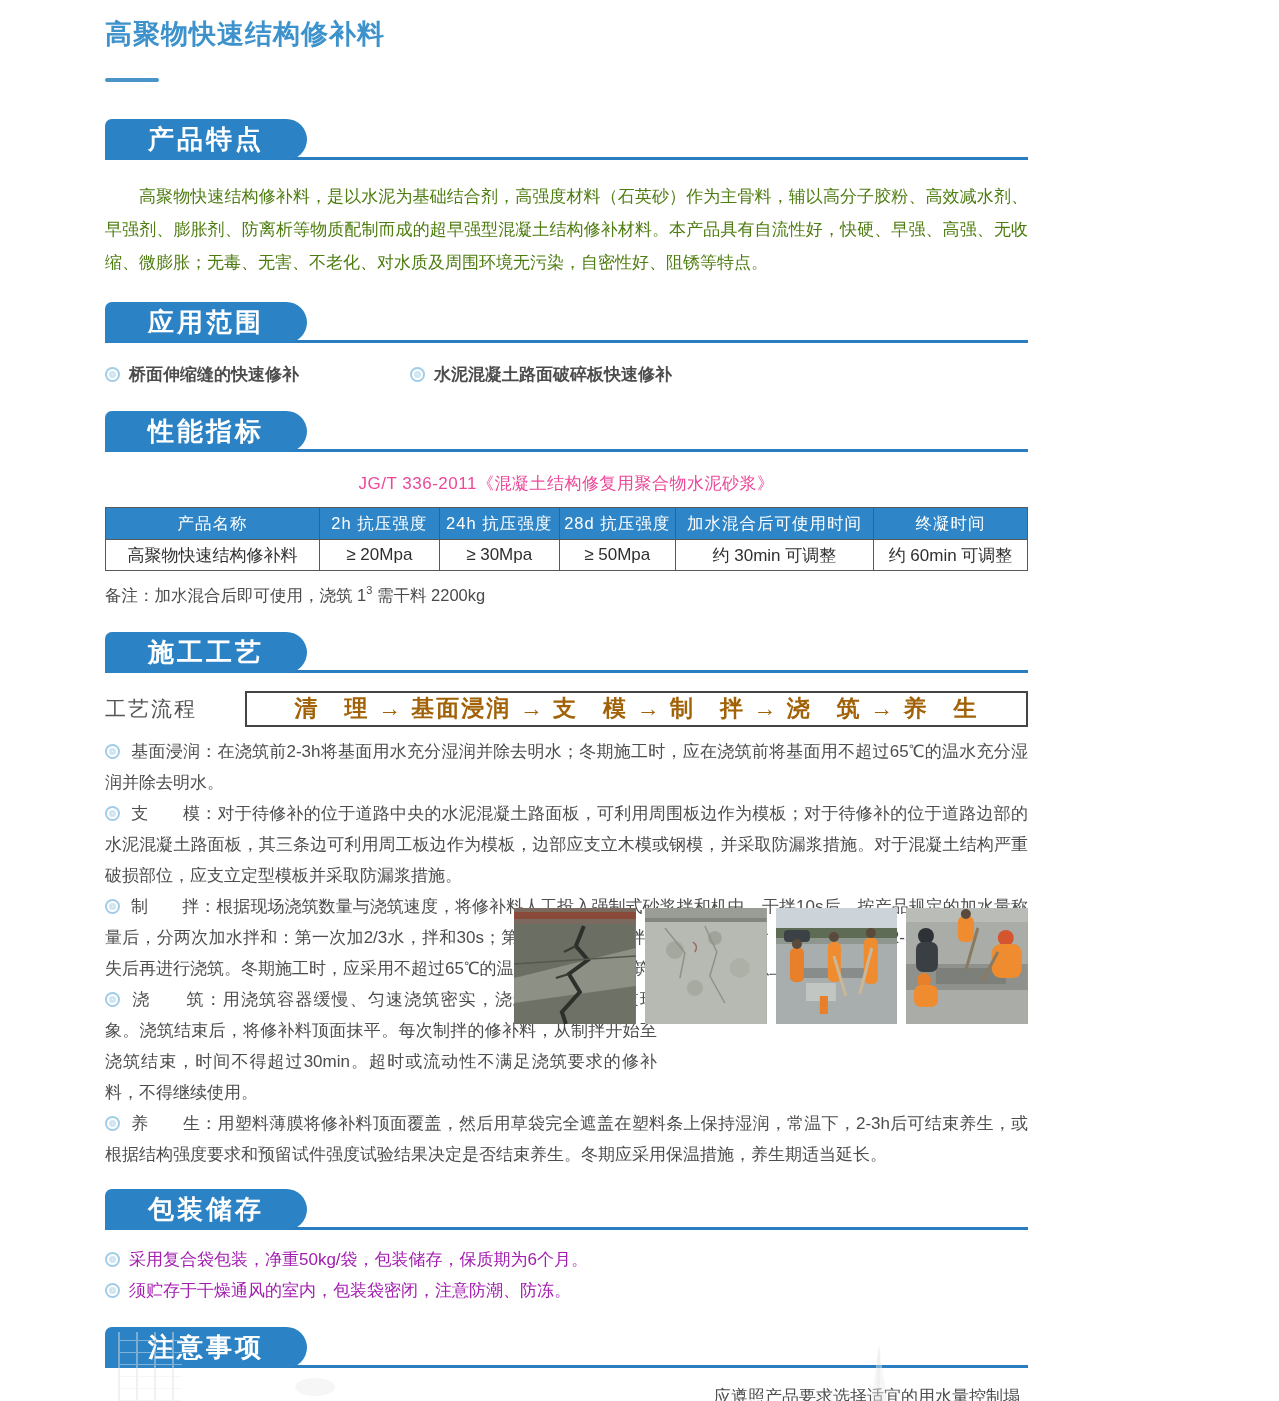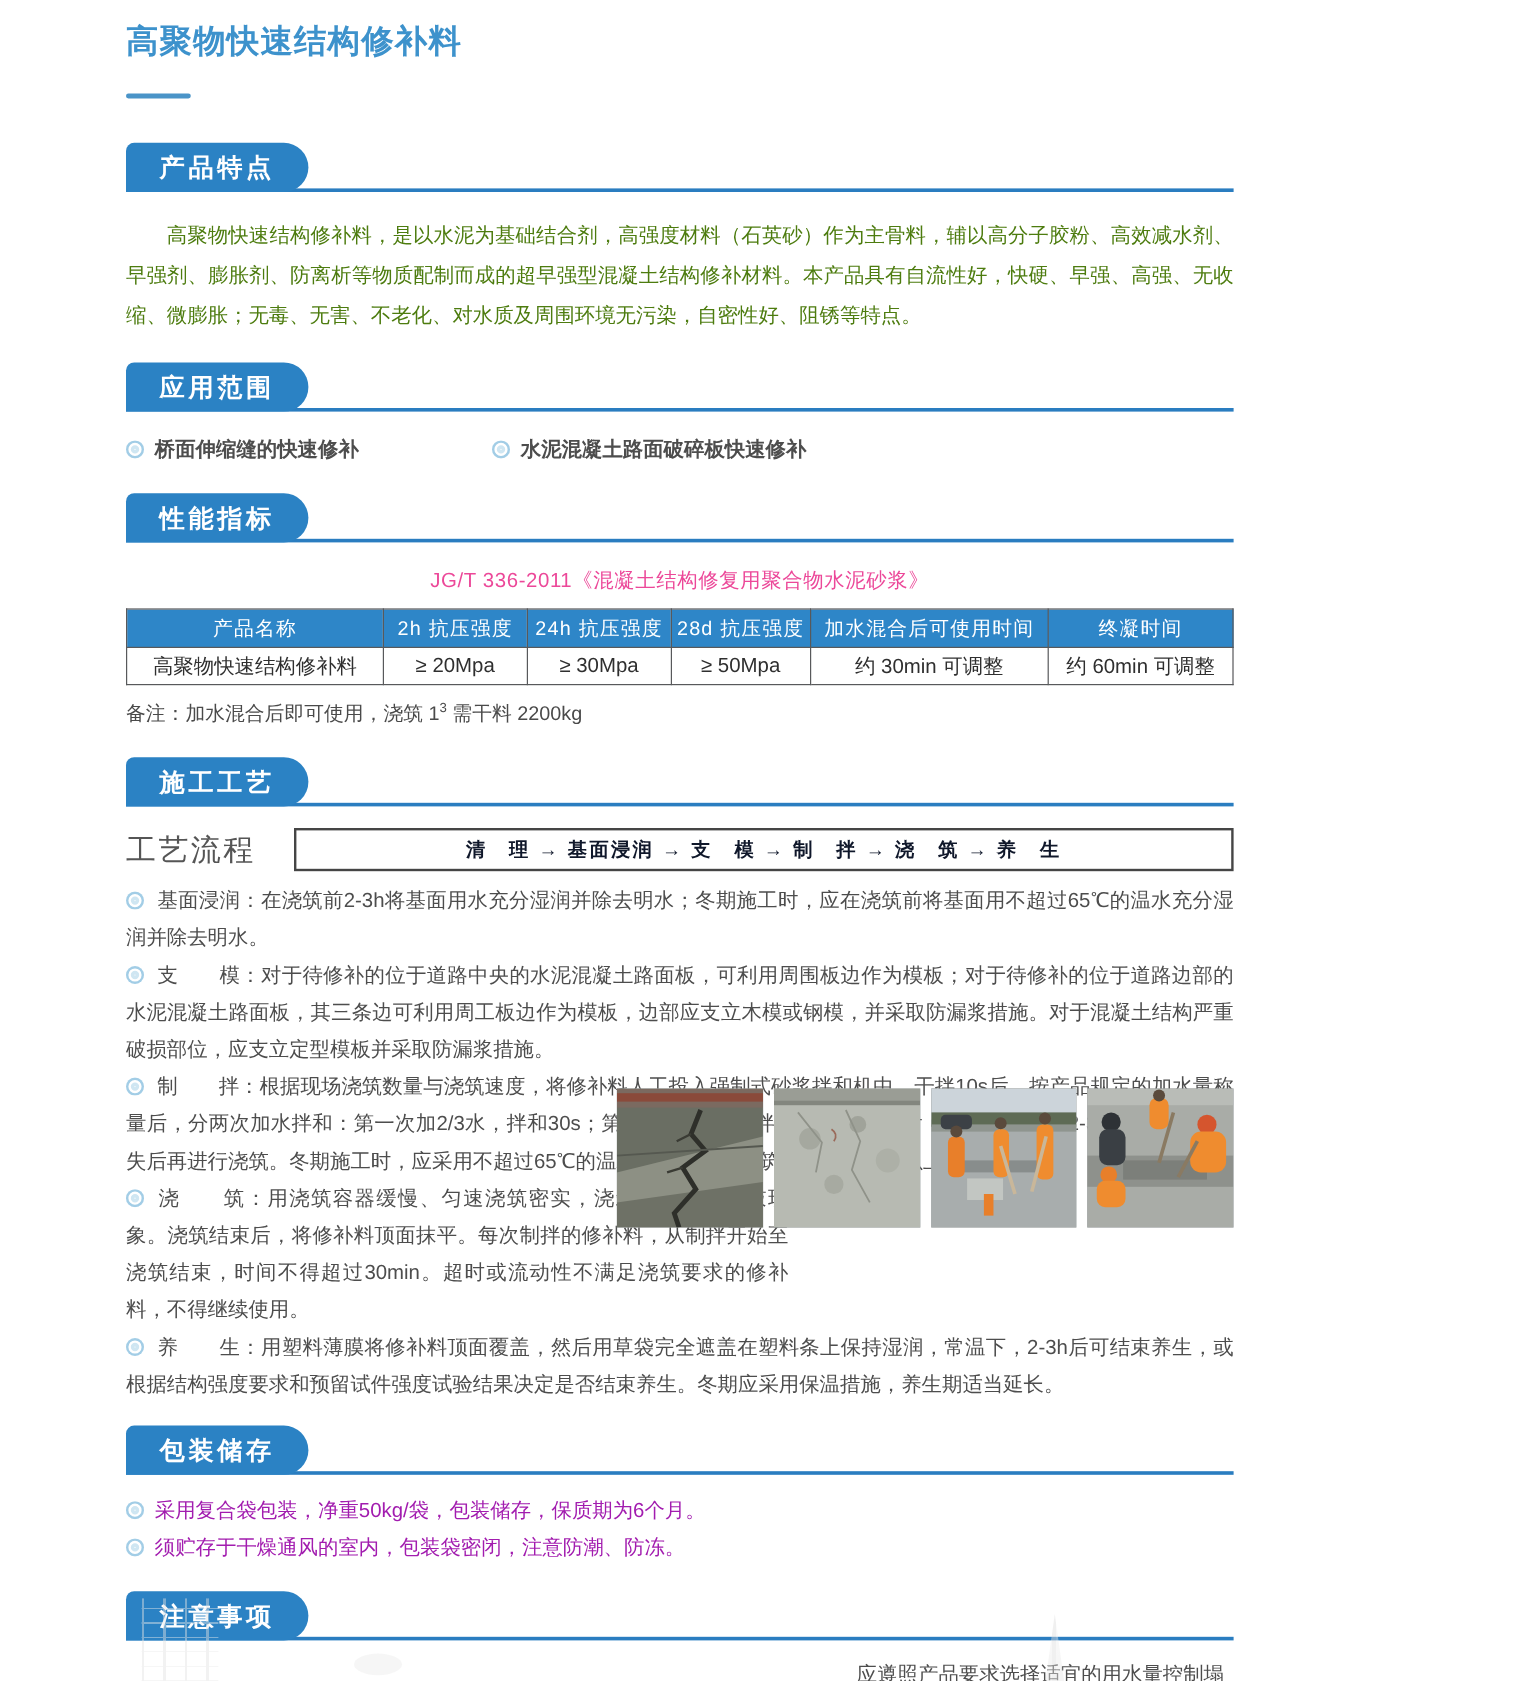--- a/index.html
+++ b/index.html
@@ -8,22 +8,22 @@
   .page {
     position:relative; width:1140px; height:1401px; overflow:hidden;
     background:#ffffff; padding:16px 112px 0 105px; color:#4d4d4d;
   }
   
   .title { font-size:27px; font-weight:bold; color:#3d92cc; letter-spacing:1px; }
   .title-dash { width:54px; height:4px; background:#4a94c8; border-radius:2px; margin-top:26px; }
   
   .section-header { position:relative; height:40px; border-bottom:3px solid #2a7dc0; margin-top:30px; }
   .badge {
-    position:absolute; left:0; bottom:-3px; height:41px; min-width:150px; padding:0 28px;
-    background:#2b82c4; color:#ffffff; font-size:21px; font-weight:bold; letter-spacing:3px;
+    position:absolute; left:0; bottom:-3px; height:41px; min-width:150px; padding:0 43px;
+    background:#2b82c4; color:#ffffff; font-size:26px; font-weight:bold; letter-spacing:3px;
     display:flex; align-items:center; justify-content:center;
     border-radius:8px 24px 24px 0;
     margin-top:32px;
   }
   .mt-lg { margin-top:38px; }
   
   .bullet {
     display:inline-block; width:15px; height:15px; border-radius:50%; background:#fff;
     box-shadow: inset 0 0 0 2px #a2cde6, inset 0 0 0 4px #ffffff, inset 0 0 0 7px #cfe6f2;
     vertical-align:-2px; margin-right:9px; flex:none;
@@ -43,25 +43,25 @@
   }
   table.perf td {
     background:#ffffff; color:#2f2f2f; font-size:17px; font-weight:500;
     height:31px; border:1px solid #58595b; text-align:center;
   }
   .col-name{width:23.2%}.col-2h{width:13%}.col-24h{width:13%}.col-28d{width:12.6%}.col-use{width:21.5%}.col-final{width:16.7%}
   .table-note { margin-top:13px; font-size:16.5px; color:#4a4a4a; }
   .table-note sup { font-size:11px; }
   
   .flow-row { display:flex; align-items:center; margin-top:18px; }
-  .flow-label { font-size:25px; color:#555; width:110px; letter-spacing:2px; flex:none; }
+  .flow-label { font-size:21px; color:#555; width:110px; letter-spacing:2px; flex:none; }
   .flow-box {
     flex:1; margin-left:30px; height:36px; border:2px solid #454545;
     display:flex; align-items:center; justify-content:center;
-    font-size:16px; font-weight:bold; color:#0f172a; letter-spacing:2px;
+    font-size:23px; font-weight:bold; color:#a16207; letter-spacing:2px;
   }
   .steps { position:relative; margin-top:9px; }
   .step { font-size:17px; line-height:31px; color:#4d4d4d; text-align:justify; }
   .step.narrow { max-width:552px; }
   .step .bullet { margin-right:11px; }
   
   .photos { position:absolute; top:172px; right:0; width:514px; display:flex; gap:9px; }
   .photo { width:122px; height:116px; overflow:hidden; background:#9aa0a0; }
   .photo svg { display:block; width:100%; height:100%; }
   

